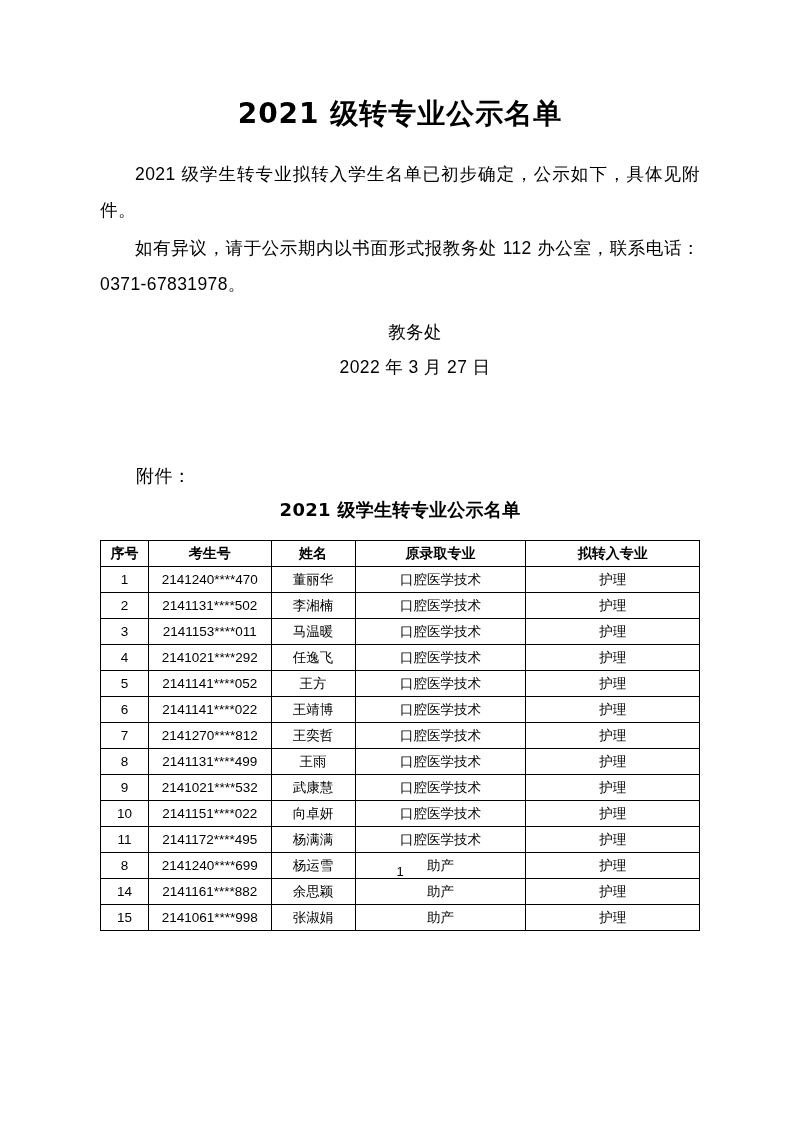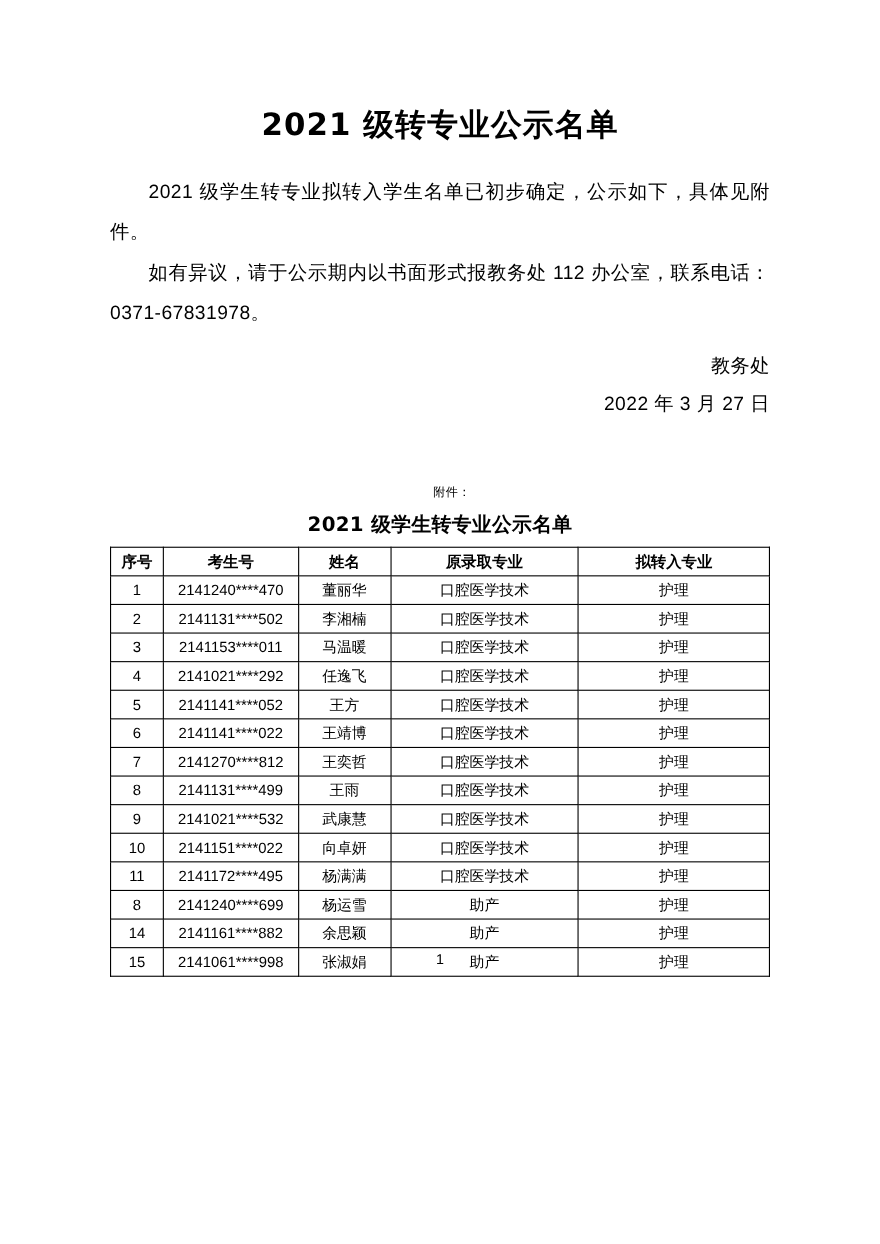--- a/index.html
+++ b/index.html
@@ -35,46 +35,45 @@
     line-height: 2.05;
     text-indent: 2em;
     margin: 0 0 2px 0;
     text-align: justify;
     letter-spacing: 0.4px;
   }
   .signature {
     font-size: 17.5px;
     line-height: 2.05;
     margin: 0;
-    text-align: right;
+    text-align: center;
     padding-left: 30px;
     letter-spacing: 0.4px;
   }
   .sig-block {
     margin-top: 12px;
   }
   .attach-label {
-    font-size: 11px;
-    margin: 54px 0 10px 0;
+    font-size: 18px;
+    margin: 78px 0 10px 0;
     text-indent: 2em;
     letter-spacing: 0.4px;
-    text-align: center;
   }
   .table-title {
     text-align: center;
     font-size: 18px;
     font-weight: bold;
     margin: 0 0 8px 0;
     letter-spacing: 0.3px;
     font-family: "DejaVu Sans", "Liberation Sans", sans-serif;
   }
   table.roster {
     border-collapse: collapse;
     width: 100%;
-    margin: 8px auto;
+    margin: 18px auto;
     table-layout: fixed;
   }
   table.roster th,
   table.roster td {
     border: 1px solid #000000;
     text-align: center;
     font-size: 13.5px;
     height: 25px;
     padding: 0 2px;
     line-height: 1.2;

